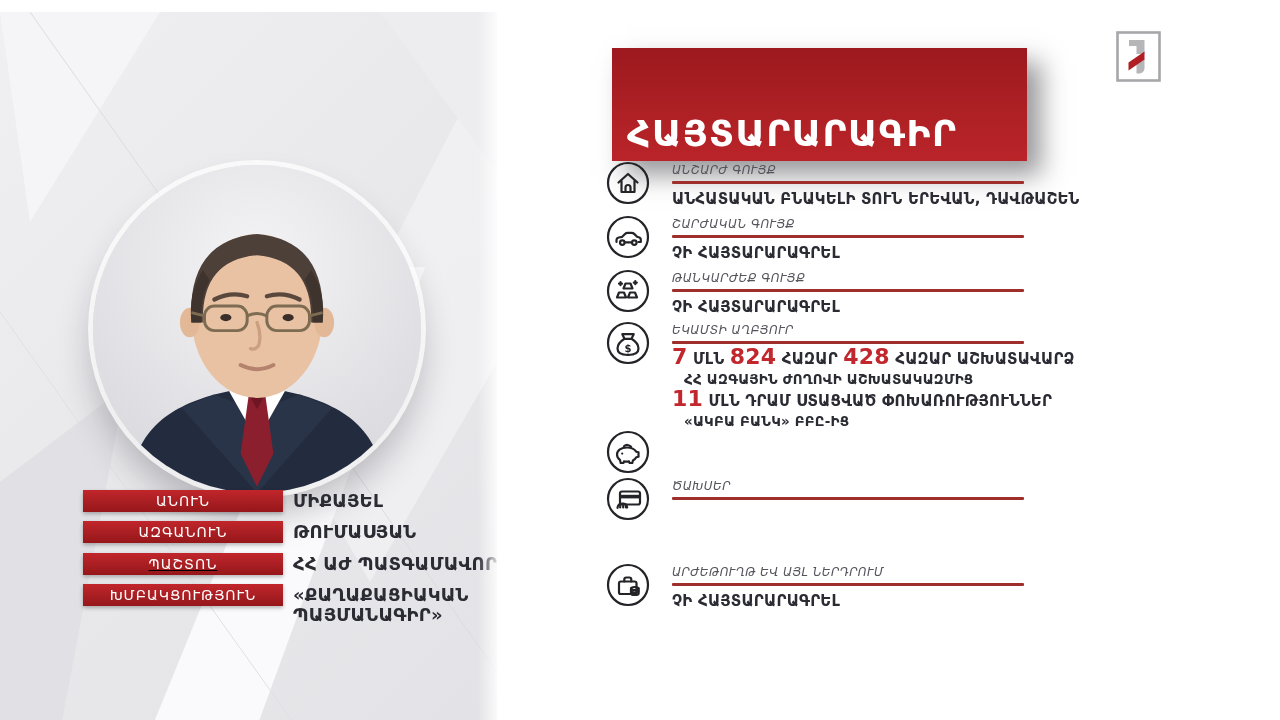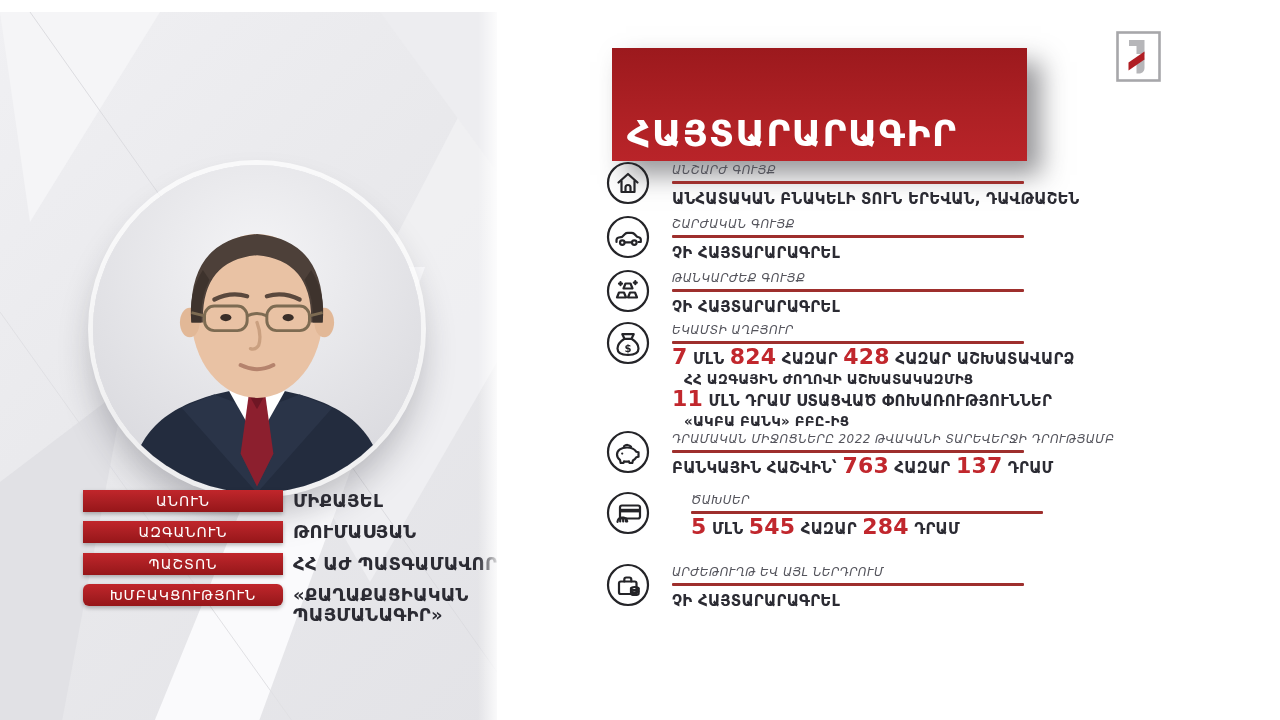--- a/index.html
+++ b/index.html
@@ -138,28 +138,28 @@
   </div>
 
   <div>
     <div class="pf-bar" style="top: 509px;">
       <span class="pf-label">ԱԶԳԱՆՈՒՆ</span>
     </div>
     <div class="pf-value" style="top: 510px;">ԹՈՒՄԱՍՅԱՆ</div>
   </div>
 
   <div>
-    <div class="pf-bar" style="top: 541px;">
+    <div class="pf-bar" style="top: 541px; text-decoration: underline;">
       <span class="pf-label">ՊԱՇՏՈՆ</span>
     </div>
     <div class="pf-value" style="top: 542px;">ՀՀ ԱԺ ՊԱՏԳԱՄԱՎՈՐ</div>
   </div>
 
   <div>
-    <div class="pf-bar" style="top: 572px; border-radius: 6px;">
+    <div class="pf-bar" style="top: 572px;">
       <span class="pf-label">ԽՄԲԱԿՑՈՒԹՅՈՒՆ</span>
     </div>
     <div class="pf-value" style="top: 573px;">«ՔԱՂԱՔԱՑԻԱԿԱՆ ՊԱՅՄԱՆԱԳԻՐ»</div>
   </div>
 </div>
   <div class="seam"></div>
 </div>
 
 <div class="title-box">
   <div class="title-text">ՀԱՅՏԱՐԱՐԱԳԻՐ</div>
@@ -255,44 +255,36 @@
 
   <div class="decl-item" style="top: 432px;">
     <div class="decl-icon">
         <svg width="44" height="44" viewBox="0 0 44 44">
           <circle class="icon-stroke" cx="22" cy="22" r="20"></circle>
           <path class="icon-stroke" d="M14 30 c-1.8-1.3-3-3.3-3-5.4 0-4.2 4.2-7.1 10-7.1 4.3 0 7.6 1.6 9.2 4.2 l2.3 .6 v4.4 l-2.2 .6 c-.7 1.3-1.9 2.4-3.4 3.2 l-.6 2.5 h-2.8 l-.5-1.7 c-1.6 .3-3.4 .3-5 0 l-.5 1.7 h-2.8 z"></path>
           <path class="icon-stroke" d="M18 16.2 a4.8 4.8 0 0 1 7 .6"></path>
           <circle cx="16.2" cy="23.6" r="1.1" fill="#242428"></circle>
         </svg>
       </div>
-    <div class="decl-text">
-      <div class="decl-label">ԴՐԱՄԱԿԱՆ ՄԻՋՈՑՆԵՐԸ 2022 ԹՎԱԿԱՆԻ ՏԱՐԵՎԵՐՋԻ ԴՐՈՒԹՅԱՄԲ</div>
-      <div class="decl-underline"></div>
-      <div class="decl-lines">
-          <div class="val-line main"><span>ԲԱՆԿԱՅԻՆ ՀԱՇՎԻՆ՝ </span><span class="num">763</span><span> ՀԱԶԱՐ </span><span class="num">137</span><span> ԴՐԱՄ</span></div>
-        </div>
-    </div>
-  </div>
-
-  <div class="decl-item" style="top: 493px; gap: 19px;">
+  </div>
+
+  <div class="decl-item" style="top: 479px;">
     <div class="decl-icon">
         <svg width="44" height="44" viewBox="0 0 44 44">
           <circle class="icon-stroke" cx="22" cy="22" r="20"></circle>
           <rect class="icon-stroke" x="14" y="14.5" width="20" height="13" rx="2"></rect>
           <rect x="14.8" y="17.8" width="18.4" height="3.6" fill="#242428"></rect>
           <path class="icon-stroke" d="M11.5 30.8 c.3-2.6 2.3-4.3 4.9-4.3 2.4 0 4.4 1.6 4.8 4"></path>
           <path class="icon-stroke" d="M14.2 27.5 v3 M17.2 26.8 v3.6 M20 27.5 v3" stroke-width="1.3"></path>
         </svg>
       </div>
     <div class="decl-text">
       <div class="decl-label">ԾԱԽՍԵՐ</div>
       <div class="decl-underline"></div>
       <div class="decl-lines">
-          <div class="val-line main"><span class="num">5</span><span> ՄԼՆ </span><span class="num">545</span><span> ՀԱԶԱՐ </span><span class="num">284</span><span> ԴՐԱՄ</span></div>
         </div>
     </div>
   </div>
 
   <div class="decl-item" style="top: 565px;">
     <div class="decl-icon">
         <svg width="44" height="44" viewBox="0 0 44 44">
           <circle class="icon-stroke" cx="22" cy="22" r="20"></circle>
           <rect class="icon-stroke" x="13" y="18.5" width="17.5" height="12.5" rx="1.8"></rect>
           <path class="icon-stroke" d="M18.3 18.5 v-2 a2 2 0 0 1 2-2 h3 a2 2 0 0 1 2 2 v2"></path>

